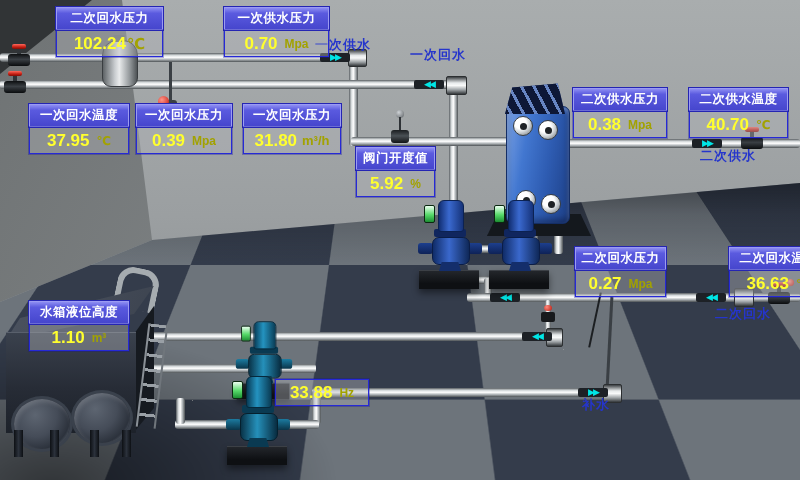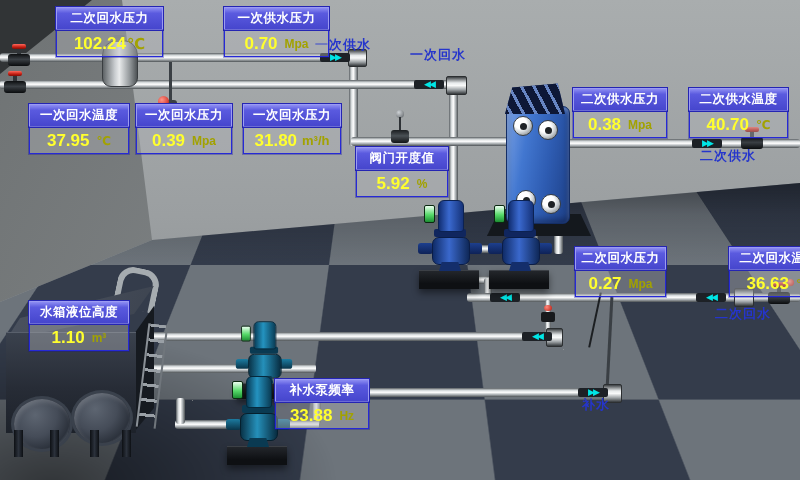--- a/index.html
+++ b/index.html
@@ -123,21 +123,21 @@
         border:1px solid #9b9bf2;outline:1px solid #2525b2;letter-spacing:.5px;}
   .tag-value{height:25px;display:flex;align-items:center;justify-content:center;
         background:rgba(176,179,183,.42);border:1px solid #2629d6;outline:1px solid rgba(20,20,160,.35);}
   .tag-value .v{color:#ffff2e;font-size:17px;font-weight:bold;}
   .tag-value .u{color:#a2a200;font-size:12px;font-weight:bold;margin-left:7px;}
   .t1{left:56px;top:7px;width:107px;} .t1 .u{margin-left:1px;font-size:15px;}
   .t2{left:224px;top:7px;width:105px;}
   .t3{left:29px;top:104px;width:100px;}
   .t4{left:136px;top:104px;width:96px;}
   .t5{left:243px;top:104px;width:98px;} .t5 .u{font-size:13px;margin-left:5px;}
-  .t6{left:356px;top:147px;width:92px;}
+  .t6{left:356px;top:147px;width:79px;}
   .t7{left:573px;top:88px;width:94px;}
   .t8{left:689px;top:88px;width:99px;}
   .t9{left:575px;top:247px;width:91px;}
   .t10{left:689px;top:247px;width:99px;padding-left:40px;}
   .t11{left:29px;top:301px;width:100px;}
   .t12{left:275px;top:379px;width:94px;}
 
   .plabel{position:absolute;z-index:9;color:#2535cc;font-size:13px;font-weight:bold;letter-spacing:1px;}
   .pl1{left:315px;top:36px;} .pl2{left:410px;top:46px;} .pl3{left:700px;top:147px;}
   .pl4{left:715px;top:305px;} .pl5{left:582px;top:396px;}
@@ -374,20 +374,19 @@
       </div>
   </div>
   <div class="tag t11">
     <div class="tag-label">水箱液位高度</div>
     <div class="tag-value">
         <span class="v">1.10</span>
         <span class="u">m³</span>
       </div>
   </div>
   <div class="tag t12">
-    <div class="tag-label">补水泵频率</div>
     <div class="tag-value">
         <span class="v">33.88</span>
         <span class="u">Hz</span>
       </div>
   </div>
 
 </div>
 
 </body></html>

